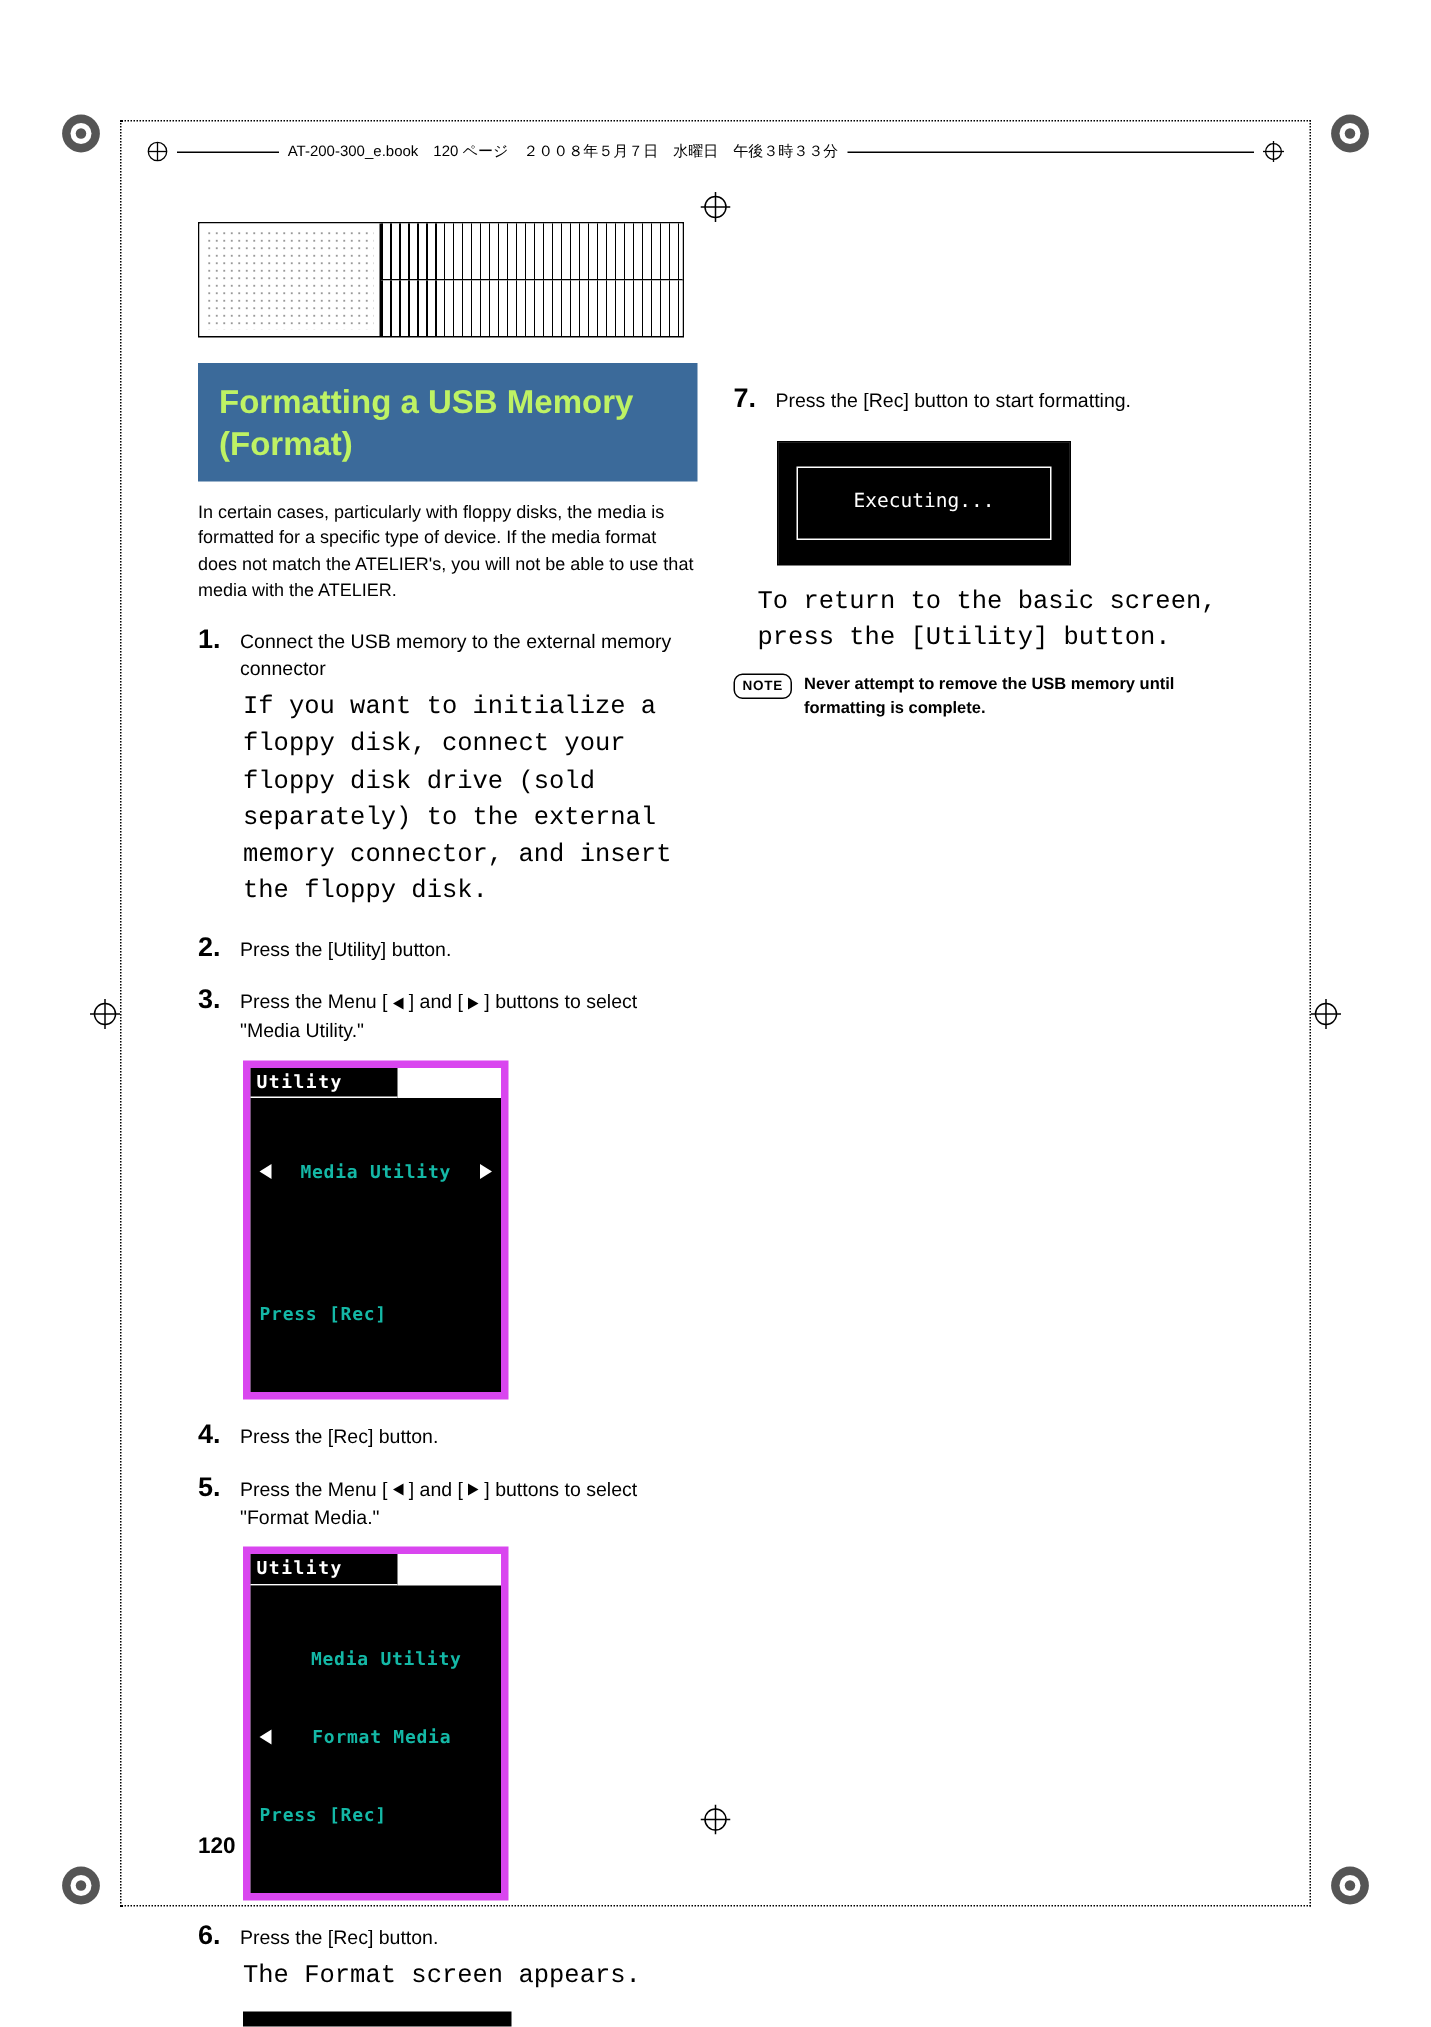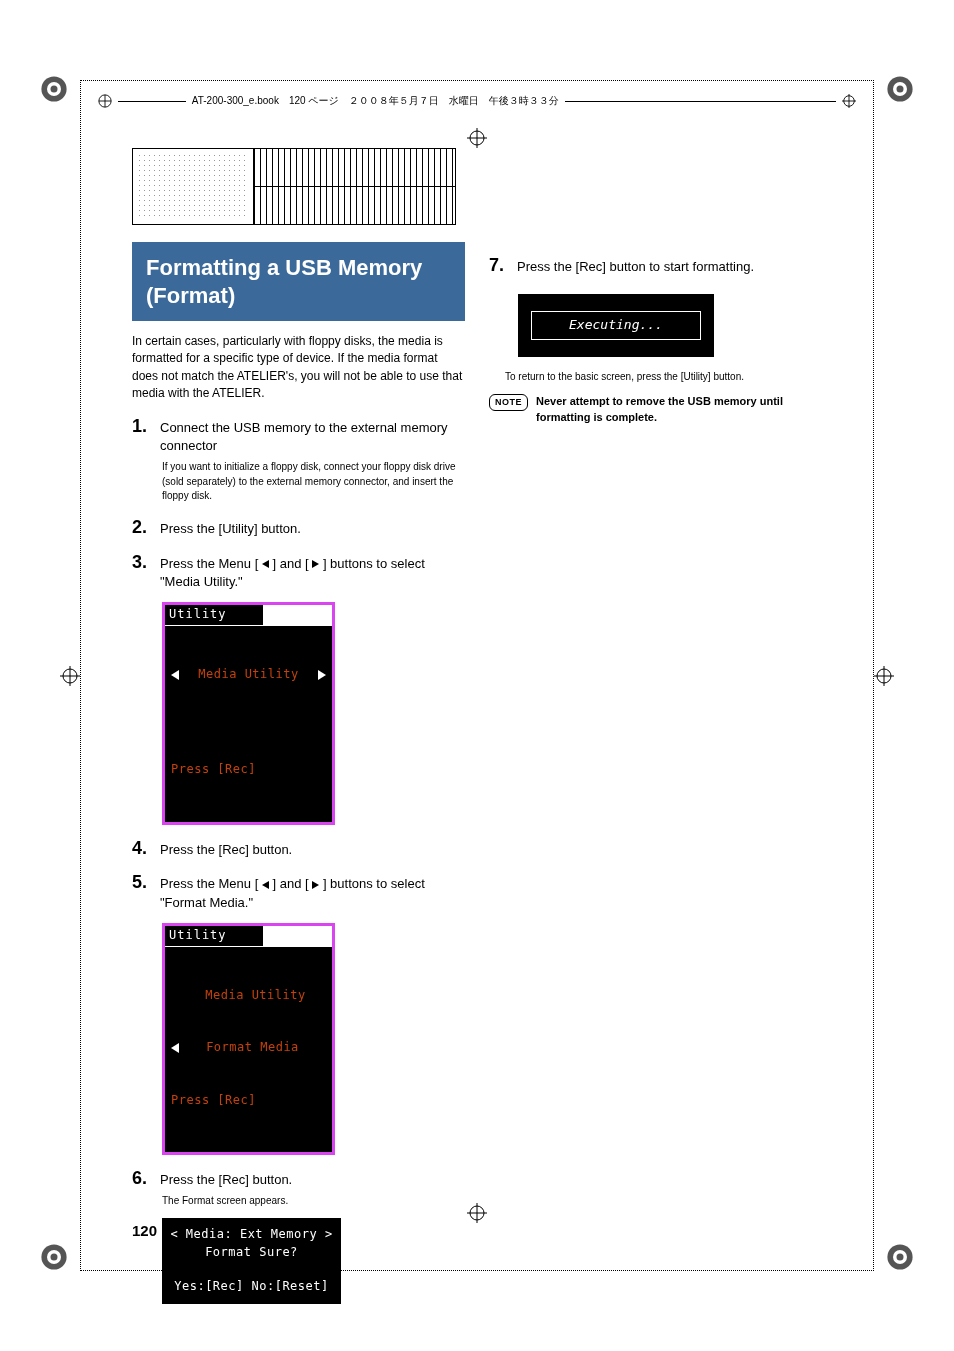--- a/index.html
+++ b/index.html
@@ -114,21 +114,21 @@
   }
   .col {
     flex: 1;
     font-size: 12px;
     line-height: 1.45;
     color: #000;
   }
 
   .heading-box {
     background: #3b6a9a;
-    color: #ffffff;
+    color: #bef264;
     font-size: 22px;
     font-weight: 600;
     padding: 12px 14px;
     line-height: 1.25;
     margin-bottom: 12px;
   }
 
   .step {
     display: flex;
     gap: 8px;
@@ -142,42 +142,44 @@
     min-width: 20px;
   }
   .step .text {
     font-size: 13px;
     font-weight: 400;
     flex: 1;
     padding-top: 2px;
   }
   .step-body {
     margin-left: 30px;
-    font-size: 10px;
+    font-size: 17px;
     margin-top: 4px;
+    font-family: Liberation Mono, monospace;
   }
 
   .lcd {
     margin: 10px 0 6px 30px;
     width: 167px;
-    border: 3px solid #d946ef;
+    border: 5px solid #d946ef;
+    font-weight: bold;
   }
   .lcd .bar {
     background: #000;
     color: #fff;
     font-family: monospace;
     font-size: 12px;
     padding: 1px 4px;
     letter-spacing: 1px;
     width: 90px;
     border-bottom: 1px solid #fff;
   }
   .lcd .body {
     background: #000;
-    color: #c2410c;
+    color: #14b8a6;
     font-family: monospace;
     font-size: 12px;
     padding: 6px 6px 8px 6px;
     letter-spacing: 0.5px;
     white-space: pre;
   }
   .lcd .body .row { display: flex; justify-content: space-between; align-items: center; }
   .lcd .body .right { text-align: left; }
 
   .lcd-noheader {
@@ -201,22 +203,21 @@
     color: #fff;
     font-family: monospace;
     font-size: 13px;
     text-align: center;
     padding: 4px 0;
     box-sizing: content-box;
     outline: 1px solid #000;
   }
   .lcd-right .inner {
     border: 1px solid #fff;
-    padding: 4px 6px;
-    font-style: italic;
+    padding: 14px 6px;
   }
 
   .note-row {
     display: flex;
     gap: 8px;
     margin-top: 10px;
     align-items: flex-start;
   }
   .note-box {
     border: 1px solid #000;

